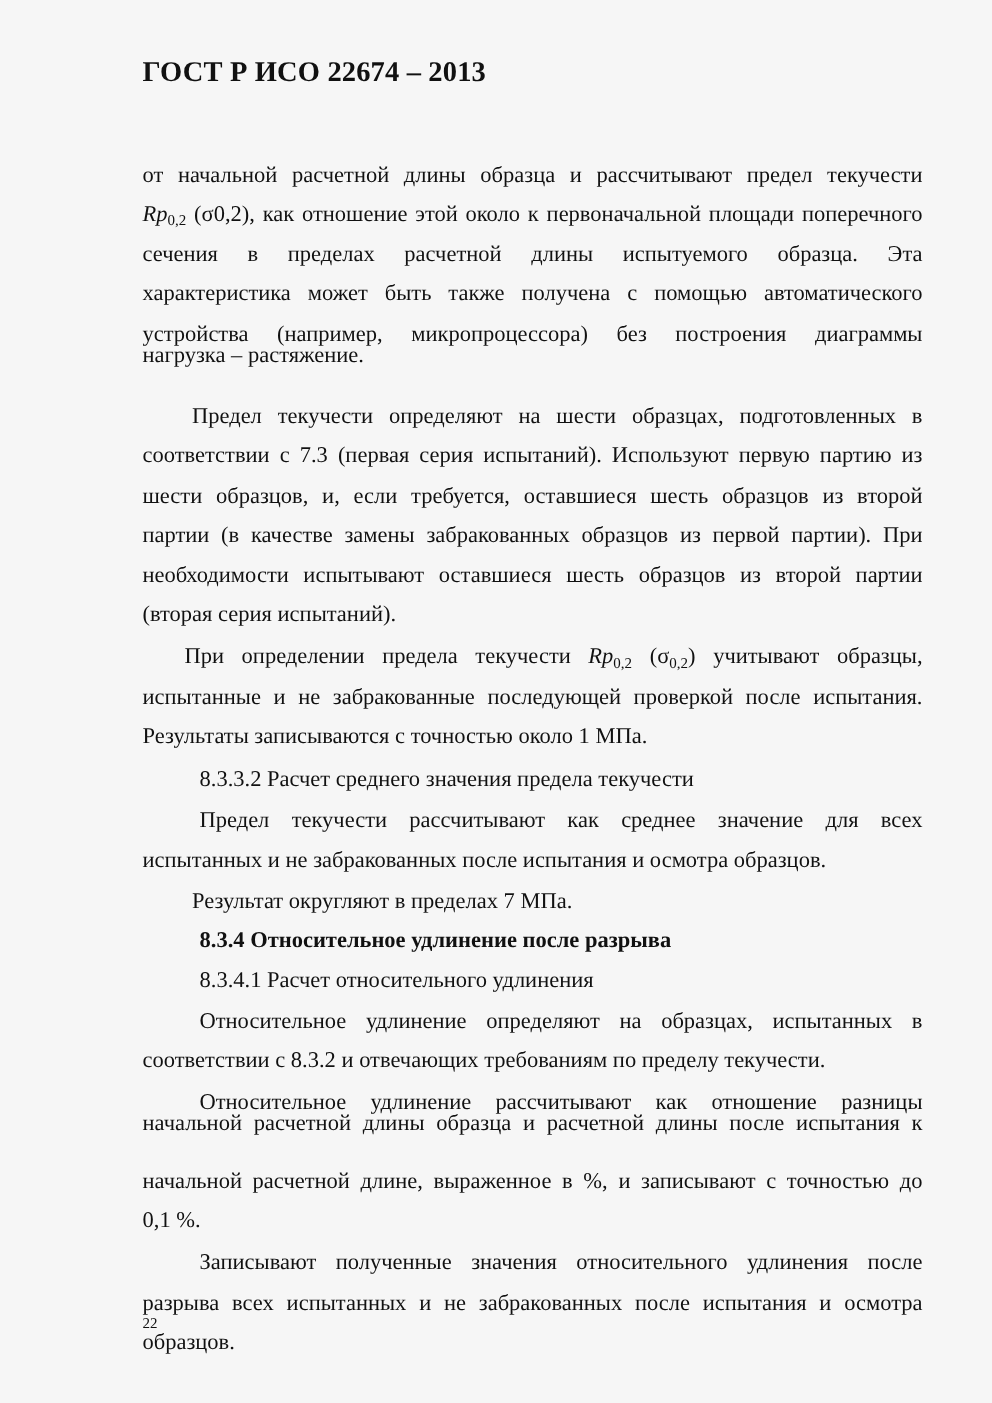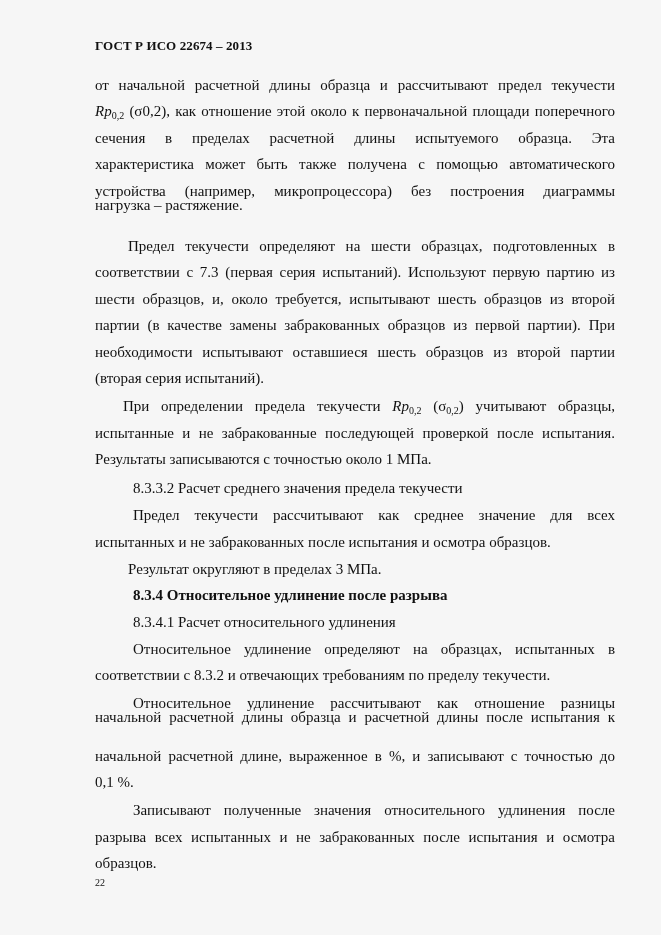--- a/index.html
+++ b/index.html
@@ -7,25 +7,25 @@
       width: 661px; height: 935px;
       background: #f6f6f6;
       font-family: "Liberation Serif", "DejaVu Serif", serif;
       color: #111;
       position: relative;
       overflow: hidden;
     }
     .page { position: absolute; left: 95px; top: 0; width: 520px; }
     .header {
       position: absolute; top: 38px; left: 0;
-      font-weight: bold; font-size: 13px; letter-spacing: 0.1px;
+      font-weight: bold; font-size: 19px; letter-spacing: 0.1px;
     }
     .line {
       position: absolute; left: 0; width: 520px;
-      font-size: 15px; line-height: 18px; white-space: nowrap;
+      font-size: 15px; line-height: 18px; white-space: nowrap; margin-top: 32px;
     }
     .j { text-align: justify; text-align-last: justify; }
     .ind1 { left: 33px; width: 487px; }
     .ind2 { left: 38px; width: 482px; }
     .ind3 { left: 28px; width: 492px; }
     .bold { font-weight: bold; }
     .it { font-style: italic; }
     sub { font-size: 10px; vertical-align: -3px; line-height: 0; }
     .pagenum { position: absolute; left: 0; top: 877px; font-size: 10px; }
   </style>
@@ -40,40 +40,40 @@
     <span class="it">Rp</span><sub>0,2</sub>
     <span>(σ0,2), как отношение этой около к первоначальной площади поперечного</span>
   </div>
   <div class="line j" style="top:129px">сечения в пределах расчетной длины испытуемого образца. Эта</div>
   <div class="line j" style="top:155px">характеристика может быть также получена с помощью автоматического</div>
   <div class="line j" style="top:182px">устройства (например, микропроцессора) без построения диаграммы</div>
   <div class="line" style="top:196px">нагрузка – растяжение.</div>
 
   <div class="line j ind1" style="top:237px">Предел текучести определяют на шести образцах, подготовленных в</div>
   <div class="line j" style="top:263px">соответствии с 7.3 (первая серия испытаний). Используют первую партию из</div>
-  <div class="line j" style="top:290px">шести образцов, и, около требуется, испытывают шесть образцов из второй</div>
+  <div class="line j" style="top:290px">шести образцов, и, если требуется, оставшиеся шесть образцов из второй</div>
   <div class="line j" style="top:316px">партии (в качестве замены забракованных образцов из первой партии). При</div>
   <div class="line j" style="top:343px">необходимости испытывают оставшиеся шесть образцов из второй партии</div>
   <div class="line" style="top:369px">(вторая серия испытаний).</div>
 
   <div class="line j ind3" style="top:397px">
     <span>При определении предела текучести</span>
     <span class="it">Rp</span><sub>0,2</sub>
     <span>(<span>σ</span><sub>0,2</sub>)</span>
     <span>учитывают образцы,</span>
   </div>
   <div class="line j" style="top:424px">испытанные и не забракованные последующей проверкой после испытания.</div>
   <div class="line" style="top:450px">Результаты записываются с точностью около 1 МПа.</div>
 
   <div class="line ind2" style="top:479px">8.3.3.2 Расчет среднего значения предела текучести</div>
 
   <div class="line j ind2" style="top:506px">Предел текучести рассчитывают как среднее значение для всех</div>
   <div class="line" style="top:533px">испытанных и не забракованных после испытания и осмотра образцов.</div>
 
-  <div class="line ind1" style="top:560px">Результат округляют в пределах 3 МПа.</div>
+  <div class="line ind1" style="top:560px">Результат округляют в пределах 7 МПа.</div>
 
   <div class="line ind2 bold" style="top:586px">8.3.4 Относительное удлинение после разрыва</div>
 
   <div class="line ind2" style="top:613px">8.3.4.1 Расчет относительного удлинения</div>
 
   <div class="line j ind2" style="top:640px">Относительное удлинение определяют на образцах, испытанных в</div>
   <div class="line" style="top:666px">соответствии с 8.3.2 и отвечающих требованиям по пределу текучести.</div>
 
   <div class="line j ind2" style="top:694px">Относительное удлинение рассчитывают как отношение разницы</div>
   <div class="line j" style="top:708px">начальной расчетной длины образца и расчетной длины после испытания к</div>

